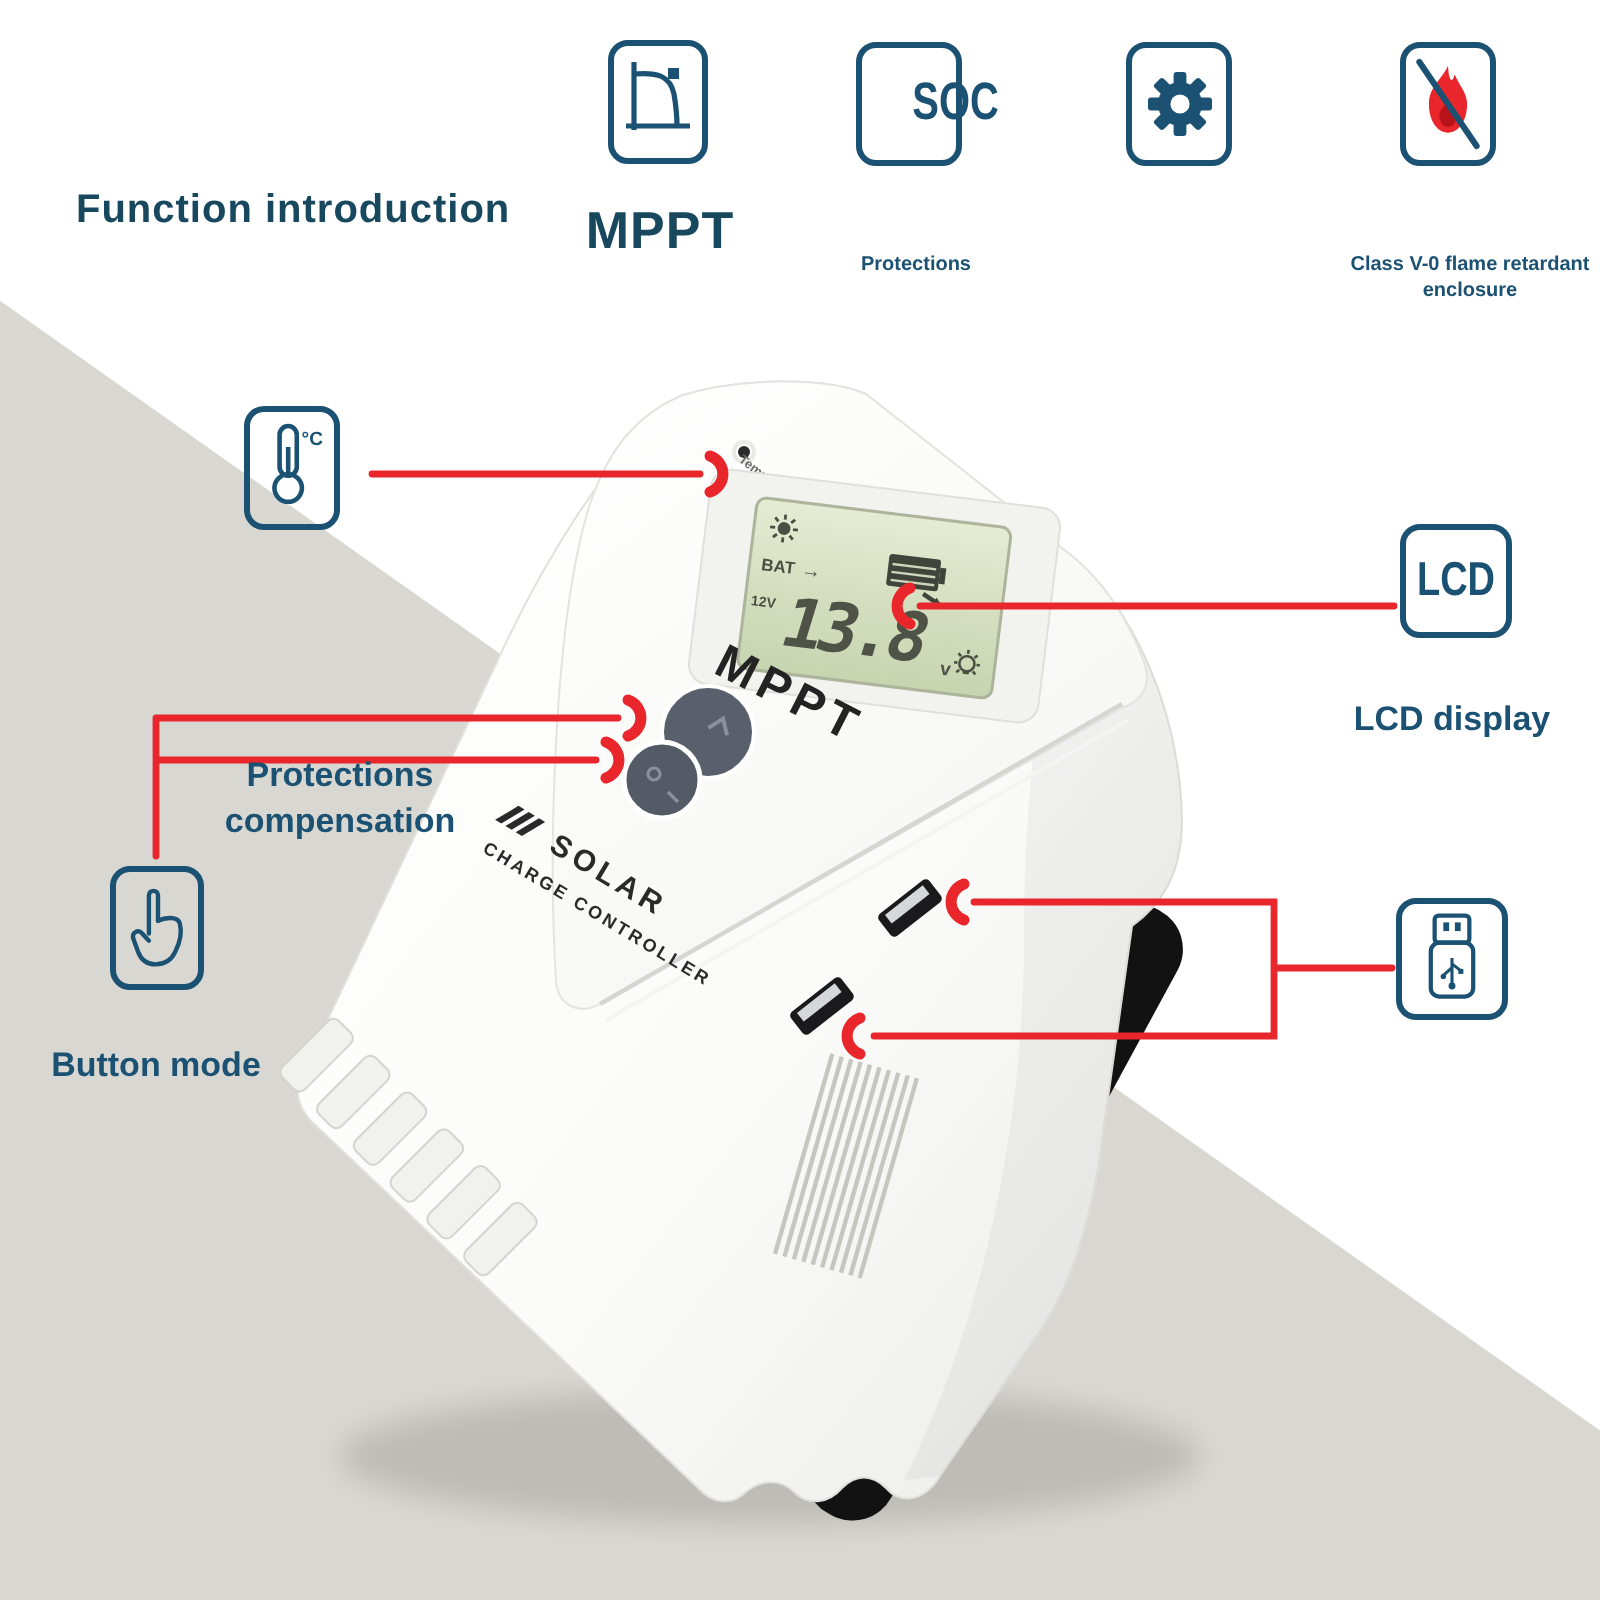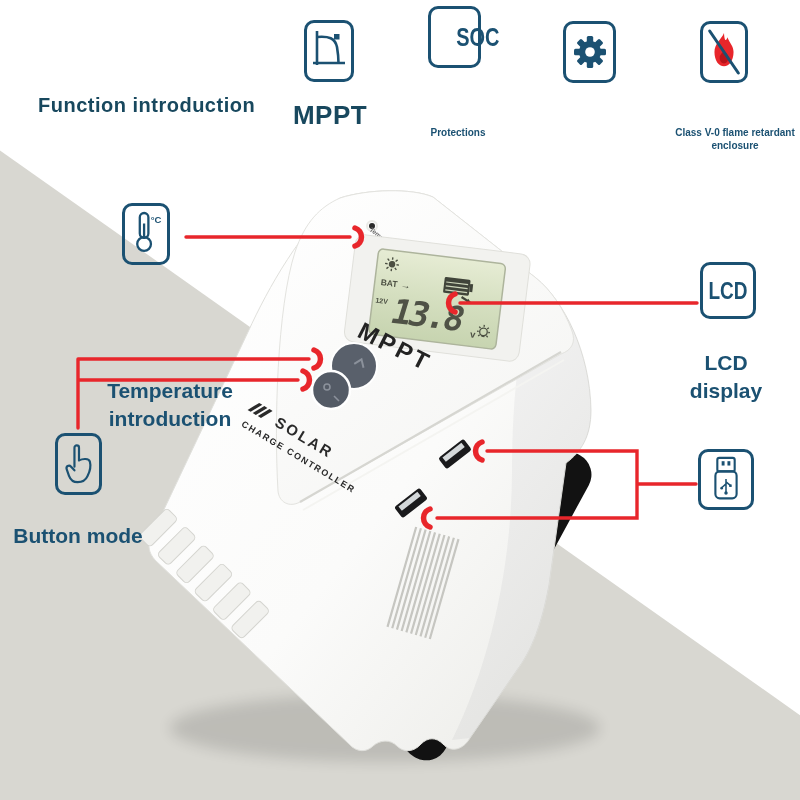--- a/index.html
+++ b/index.html
@@ -25,21 +25,21 @@
     display:flex;align-items:center;justify-content:center;box-sizing:border-box;
     background:transparent;
   }
   .f-label{
     position:absolute;text-align:center;color:var(--navy);font-weight:bold;
     font-size:10px;line-height:1.25;
   }
   .big-label{font-size:26px;letter-spacing:.5px;color:var(--title-navy);}
   .c-label{
     position:absolute;text-align:center;color:var(--navy);font-weight:bold;
-    font-size:21px;line-height:1.35;
+    font-size:17px;line-height:1.35;
   }
   .soc-text,.lcd-text{
     color:var(--navy);font-weight:bold;font-size:21px;display:inline-block;
     transform:scale(.95,1.25);letter-spacing:0;
   }
   .lcd-text{font-size:19px;transform:scale(1,1.25);}
   .device-svg,.red-svg{position:absolute;left:0;top:0;pointer-events:none;}
   .dev-text{font-family:"Liberation Sans",sans-serif;}
   .seg{font-family:"DejaVu Sans Mono",monospace;}
   svg .nv{stroke:var(--navy);}
@@ -212,21 +212,21 @@
     <svg width="44" height="56" viewBox="0 0 44 56">
       <g class="nv" stroke-width="2.6" fill="none">
         <path d="M 10 8 V 42 M 6 40 H 38"></path>
         <path d="M 10 14 C 22 13 28 15 30 24 C 31 30 31.5 35 31.5 40"></path>
       </g>
       <rect class="nvf" x="27" y="11" width="5.5" height="5.5"></rect>
     </svg>
   </div>
   <div class="f-label big-label" style="left:285px;top:99px;width:90px;">MPPT</div>
 
-  <div class="icon-box" style="left:428px;top:6px;width:44px;height:62px;padding-left:47px;">
+  <div class="icon-box" style="left:428px;top:21px;width:44px;height:62px;padding-left:47px;">
     <span class="soc-text">SOC</span>
   </div>
   <div class="f-label" style="left:403px;top:127px;width:110px;">Protections</div>
 
   <div class="icon-box" style="left:563px;top:21px;width:53px;height:62px;">
     <svg width="44" height="56" viewBox="0 0 44 56">
       <g transform="translate(22,28)">
         <g class="nvf">
           <rect x="-3.2" y="-16" width="6.4" height="8" rx="1.5" transform="rotate(0)"></rect>
           <rect x="-3.2" y="-16" width="6.4" height="8" rx="1.5" transform="rotate(45)"></rect>
@@ -255,21 +255,21 @@
   <div class="icon-box" style="left:122px;top:203px;width:48px;height:62px;">
     <svg width="42" height="56" viewBox="0 0 44 56">
       <g class="nv" stroke-width="2.4" fill="none">
         <rect x="15.5" y="6" width="9" height="26" rx="4.5"></rect>
         <circle cx="20" cy="38.5" r="7.2"></circle>
         <path d="M 20 17 V 33"></path>
       </g>
       <text x="27" y="16" font-size="10" font-weight="bold" fill="var(--navy)" font-family="Liberation Sans,sans-serif">°C</text>
     </svg>
   </div>
-  <div class="c-label" style="left:80px;top:377px;width:180px;">Temperature introduction</div>
+  <div class="c-label" style="left:80px;top:377px;width:180px;">Protections compensation</div>
 
   <div class="icon-box" style="left:55px;top:433px;width:47px;height:62px;">
     <svg width="40" height="54" viewBox="0 0 44 56">
       <g class="nv" stroke-width="2.4" fill="none" stroke-linejoin="round" stroke-linecap="round">
         <path d="M 17 31 V 10 C 17 6.8 22 6.8 22 10 V 24"></path>
         <path d="M 22 24 C 26 22 33 21.5 34 25.5 C 35.2 30 34 36 31.5 41 C 29.5 45.5 25.5 48 20.5 48 C 15.5 48 12.5 45 11 41 L 8.5 34 C 7.3 30.5 11 28.5 13.3 31 L 17 35"></path>
       </g>
     </svg>
   </div>
   <div class="c-label" style="left:8px;top:522px;width:140px;">Button mode</div>

